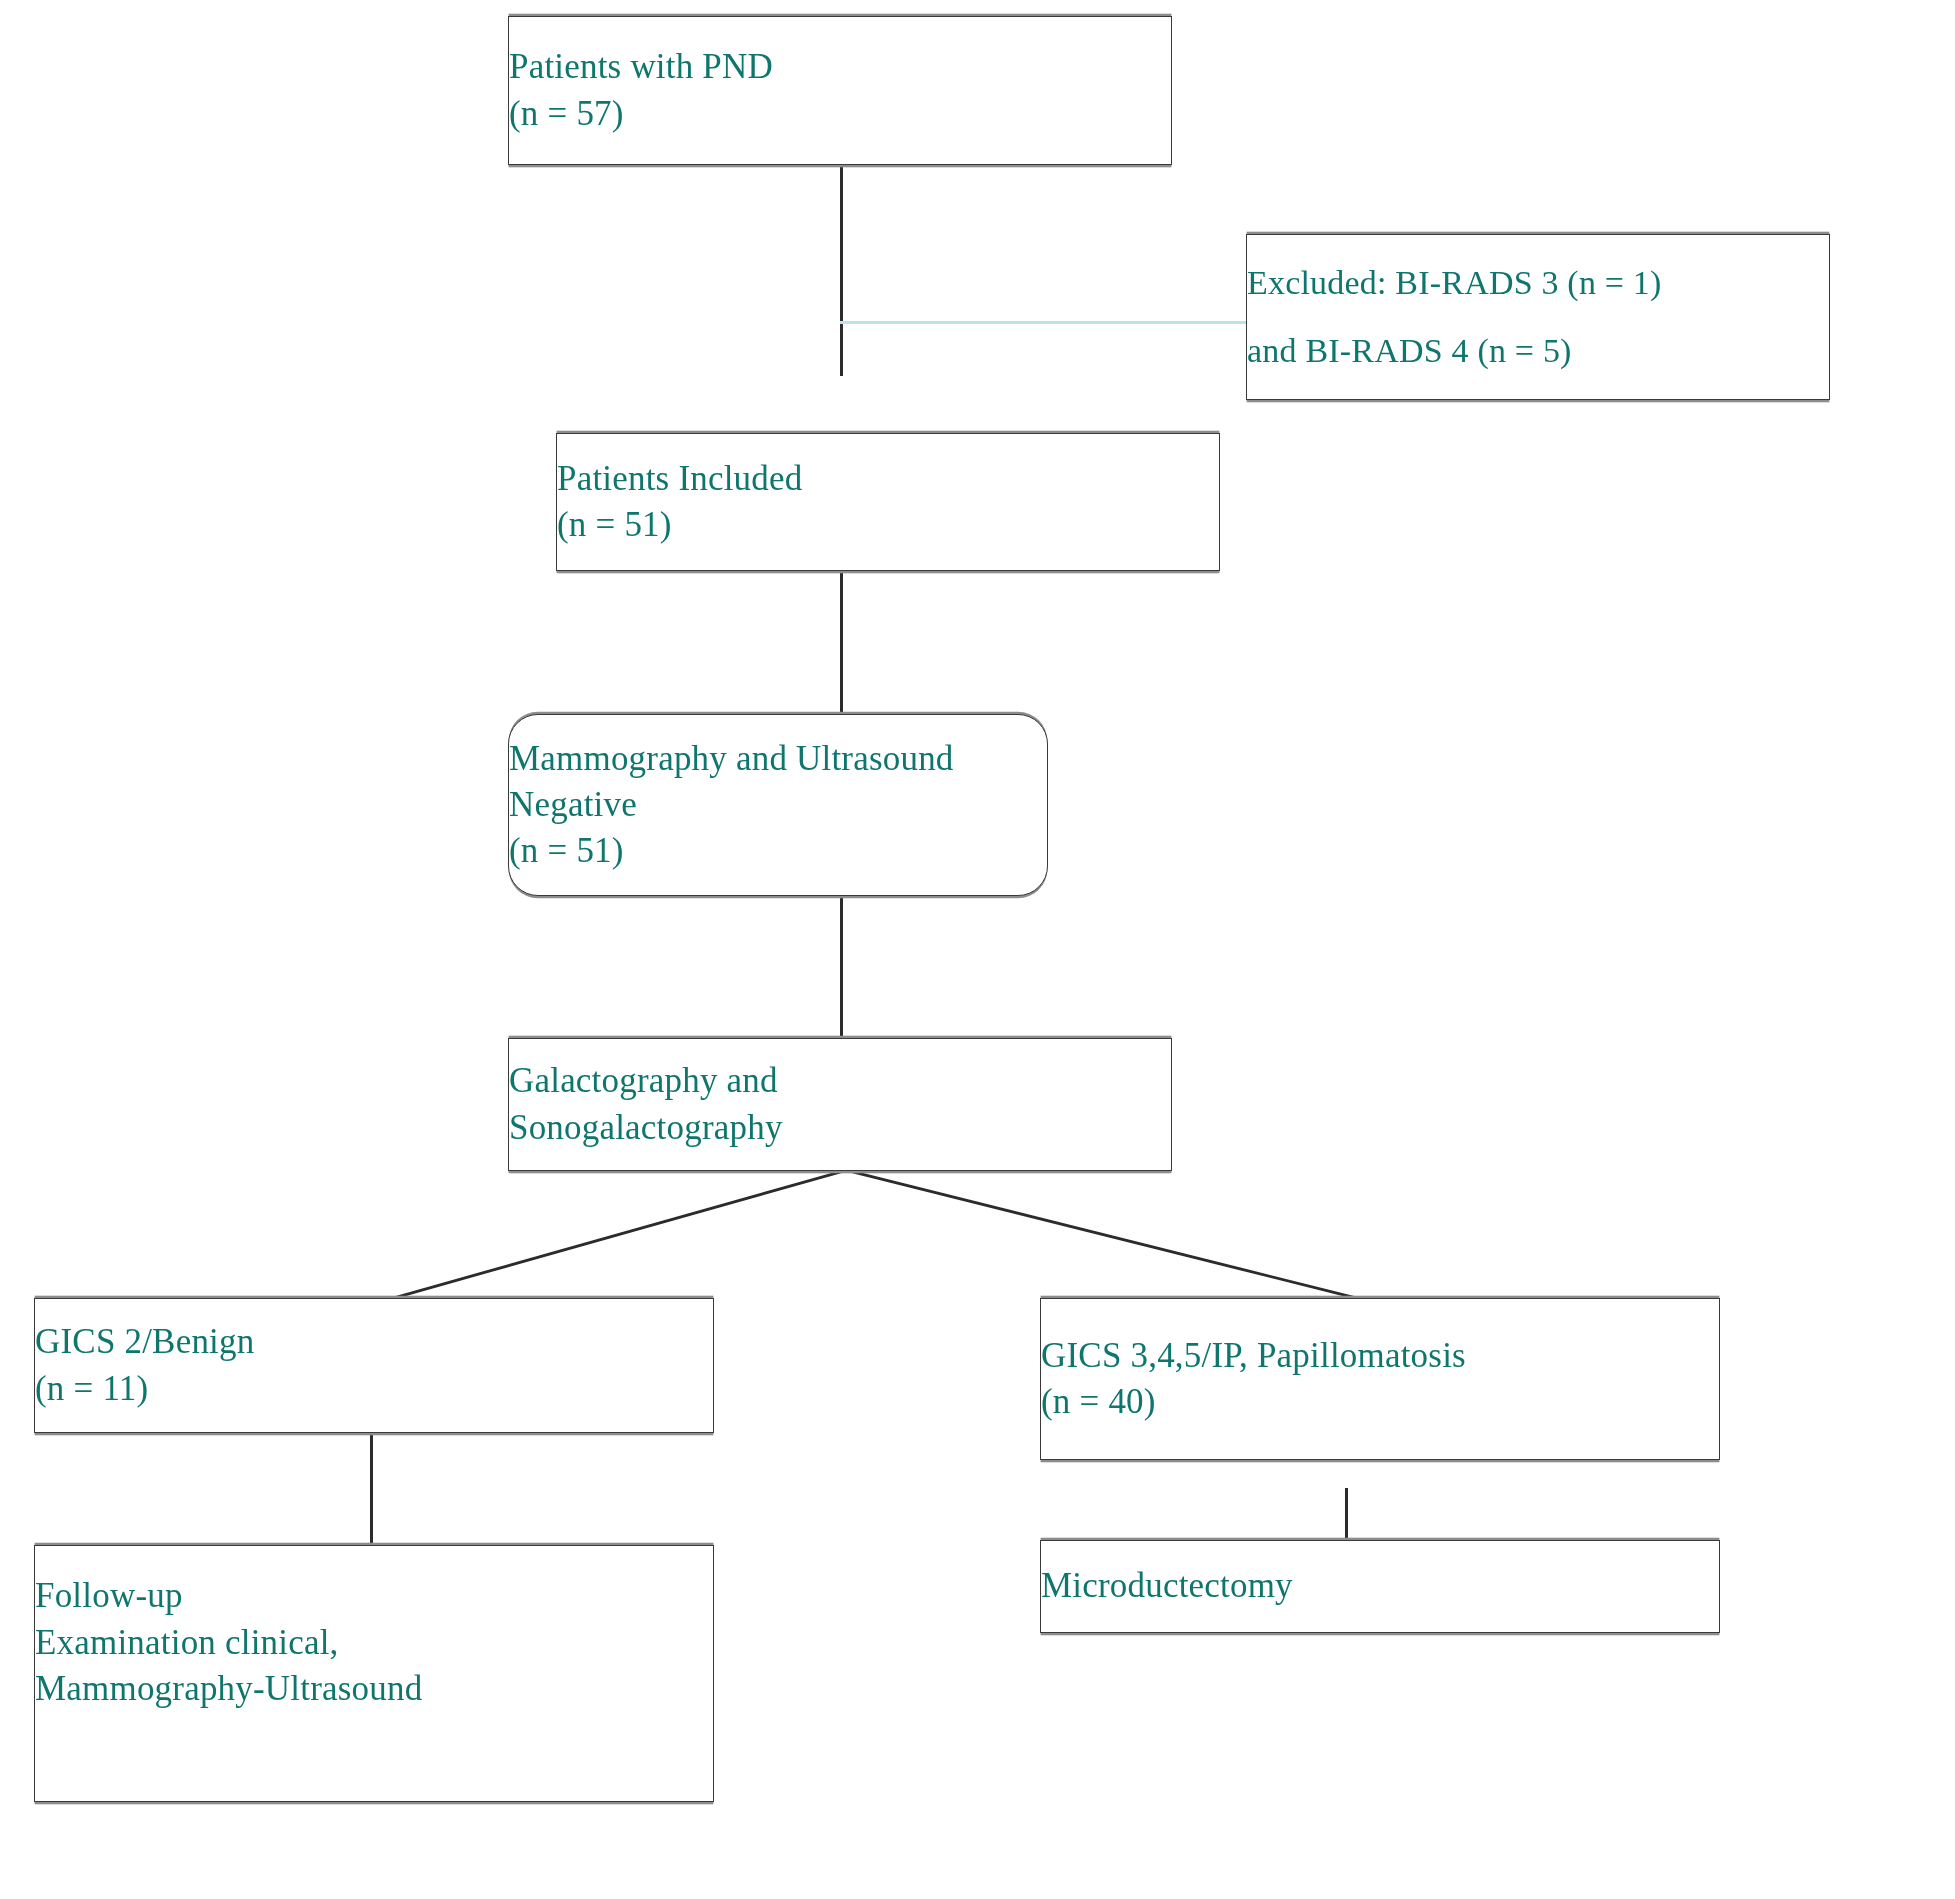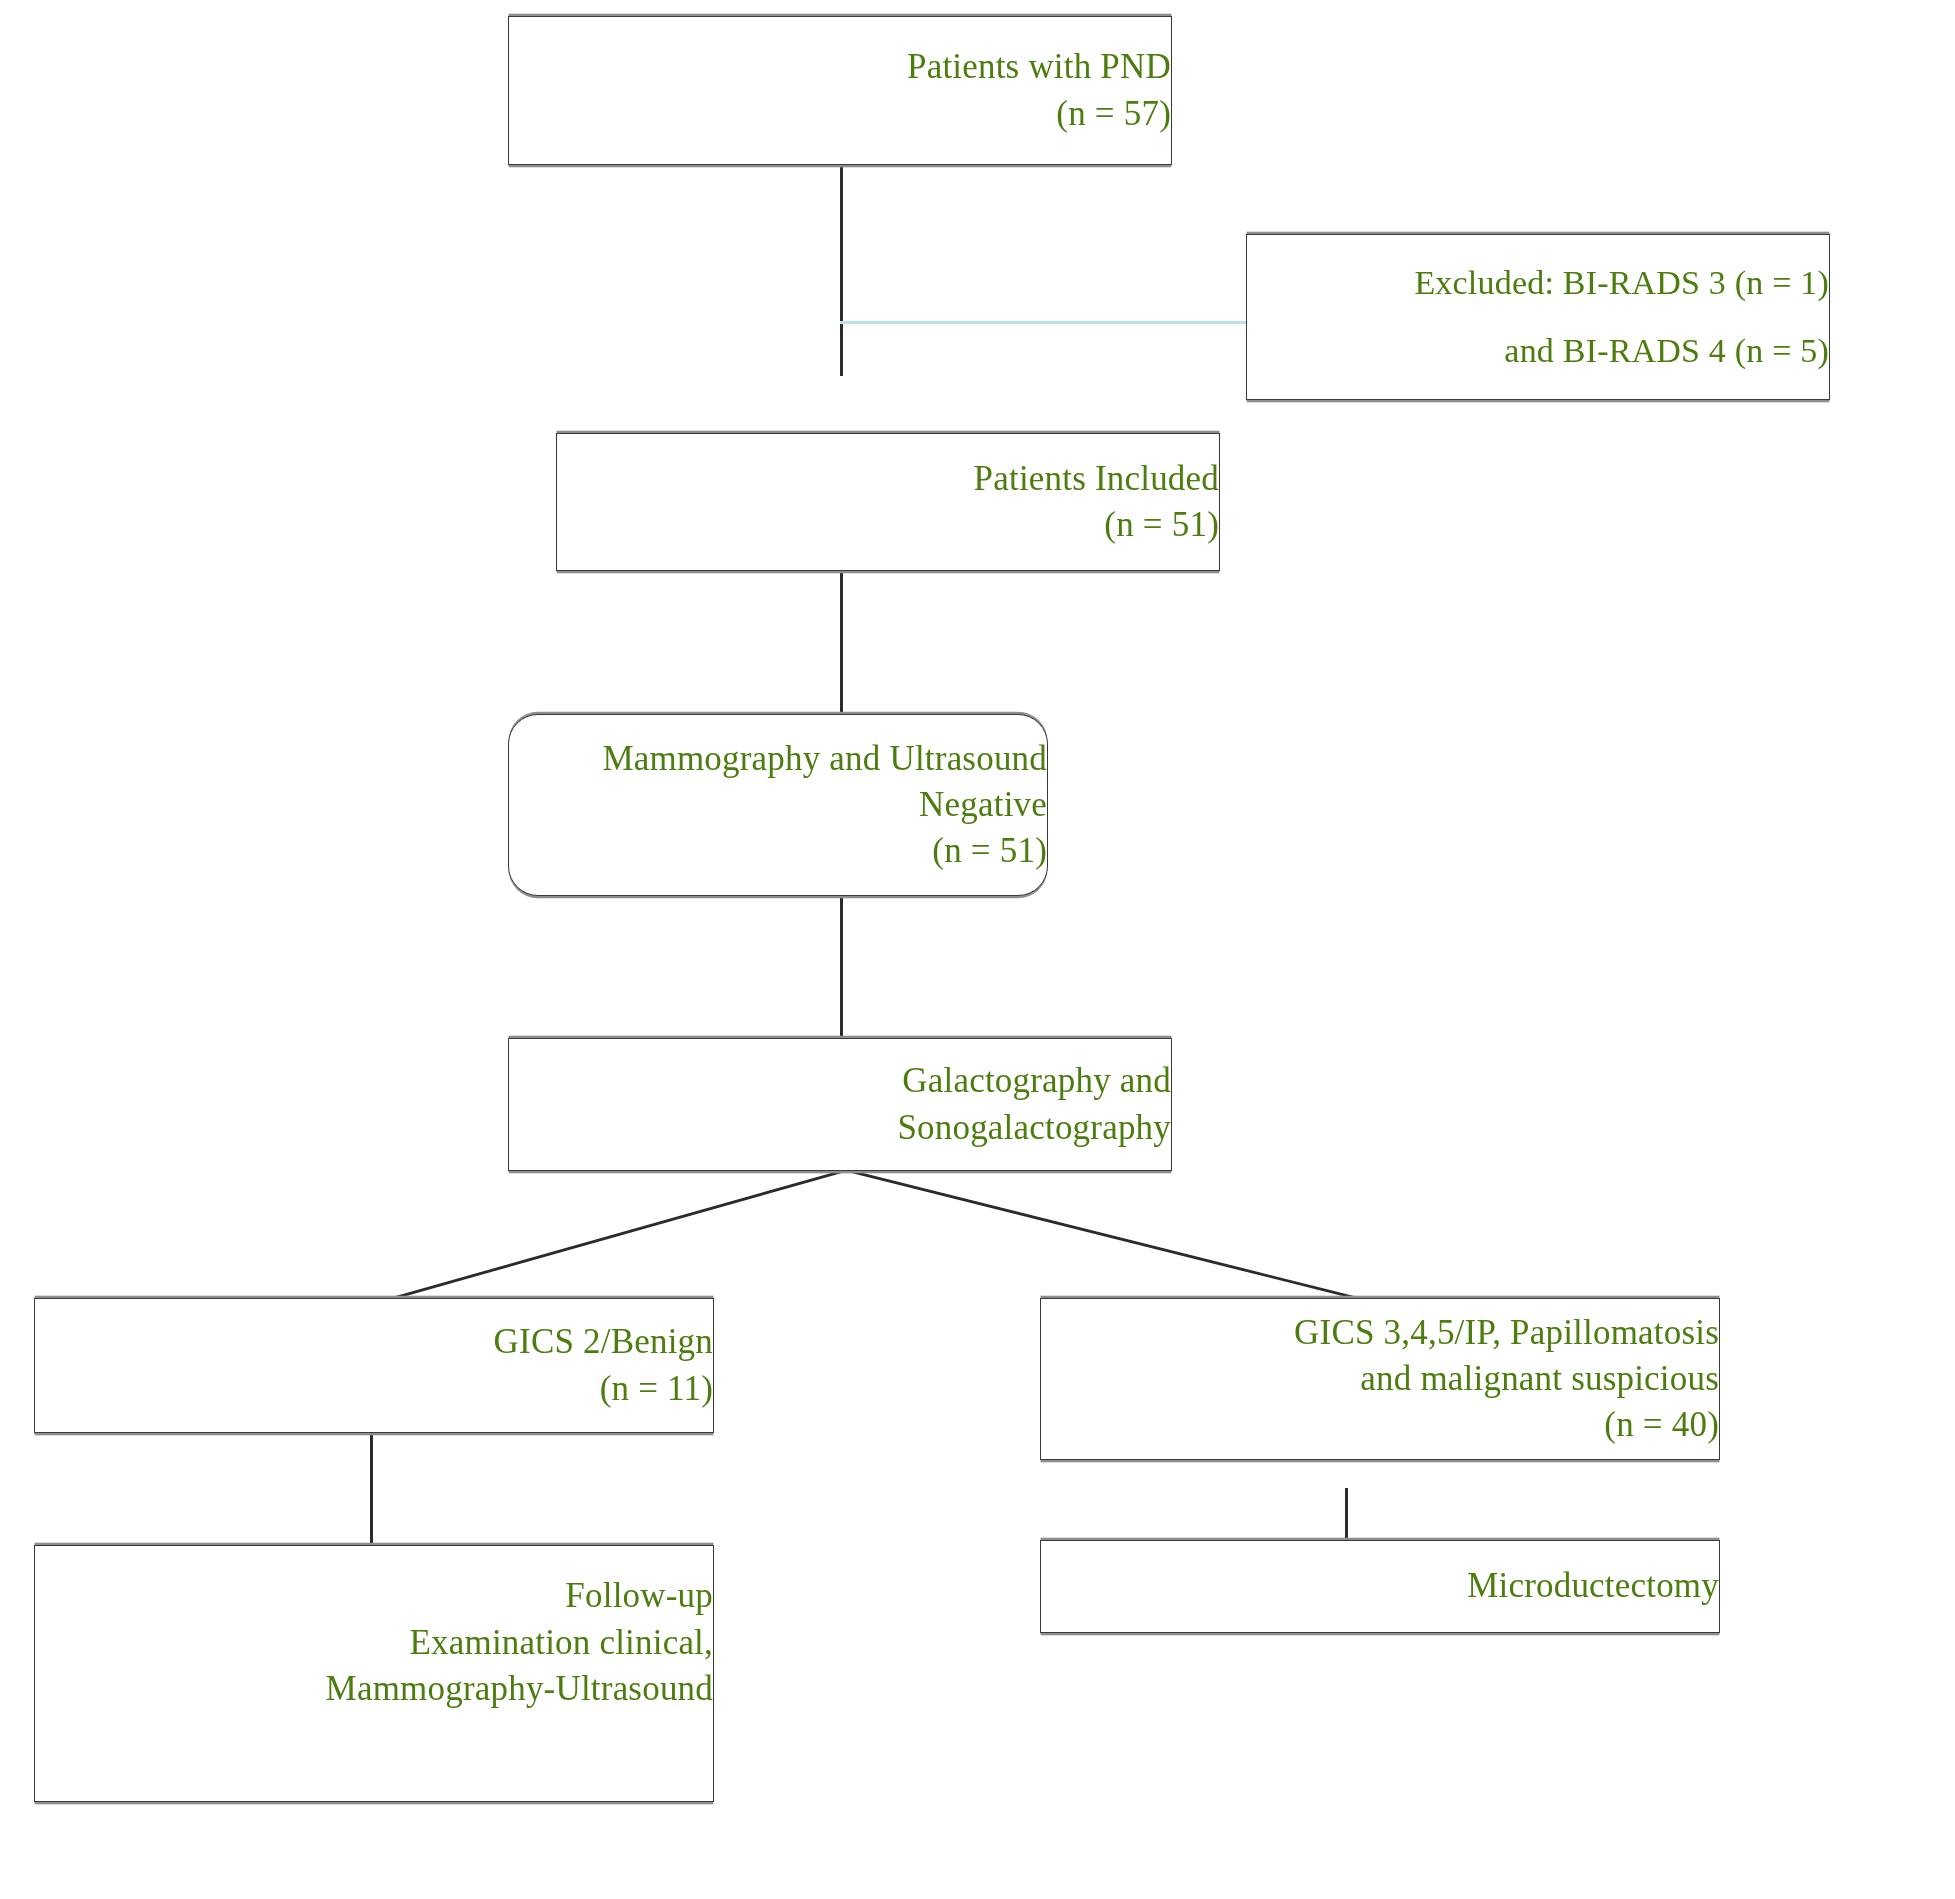--- a/index.html
+++ b/index.html
@@ -20,23 +20,23 @@
   }
   
   .node {
     position: absolute;
     box-sizing: border-box;
     background: #ffffff;
     border: 1.7px solid #3a3a3a;
     box-shadow: 0 2.9px 0 -0.6px #8d8d8d, 0 -2.9px 0 -0.6px #8d8d8d;
     display: flex;
     flex-direction: column;
-    align-items: flex-end;
+    align-items: flex-start;
     text-align: center;
-    color: #4d7c0f;
+    color: #0f766e;
     font-size: 35px;
     line-height: 1.32;
     letter-spacing: 0.2px;
   }
   .node.center { justify-content: center; }
   .node.topalign { justify-content: flex-start; }
   .node .line { display: block; white-space: nowrap; }
 
   
   .vline {
@@ -106,21 +106,20 @@
     <span class="line">Sonogalactography</span>
   </div>
 
   <div class="node center" style="left:34px; top:1298px; width:680px; height:135px;">
     <span class="line">GICS 2/Benign</span>
     <span class="line">(n = 11)</span>
   </div>
 
   <div class="node center" style="left:1040px; top:1298px; width:680px; height:162px;">
     <span class="line">GICS 3,4,5/IP, Papillomatosis</span>
-    <span class="line">and malignant  suspicious</span>
     <span class="line">(n = 40)</span>
   </div>
 
   <div class="node topalign" style="left:34px; top:1545px; width:680px; height:257px; padding-top:27.4px;">
     <span class="line">Follow-up</span>
     <span class="line">Examination  clinical,</span>
     <span class="line">Mammography-Ultrasound</span>
   </div>
 
   <div class="node center" style="left:1040px; top:1540px; width:680px; height:93px;">

